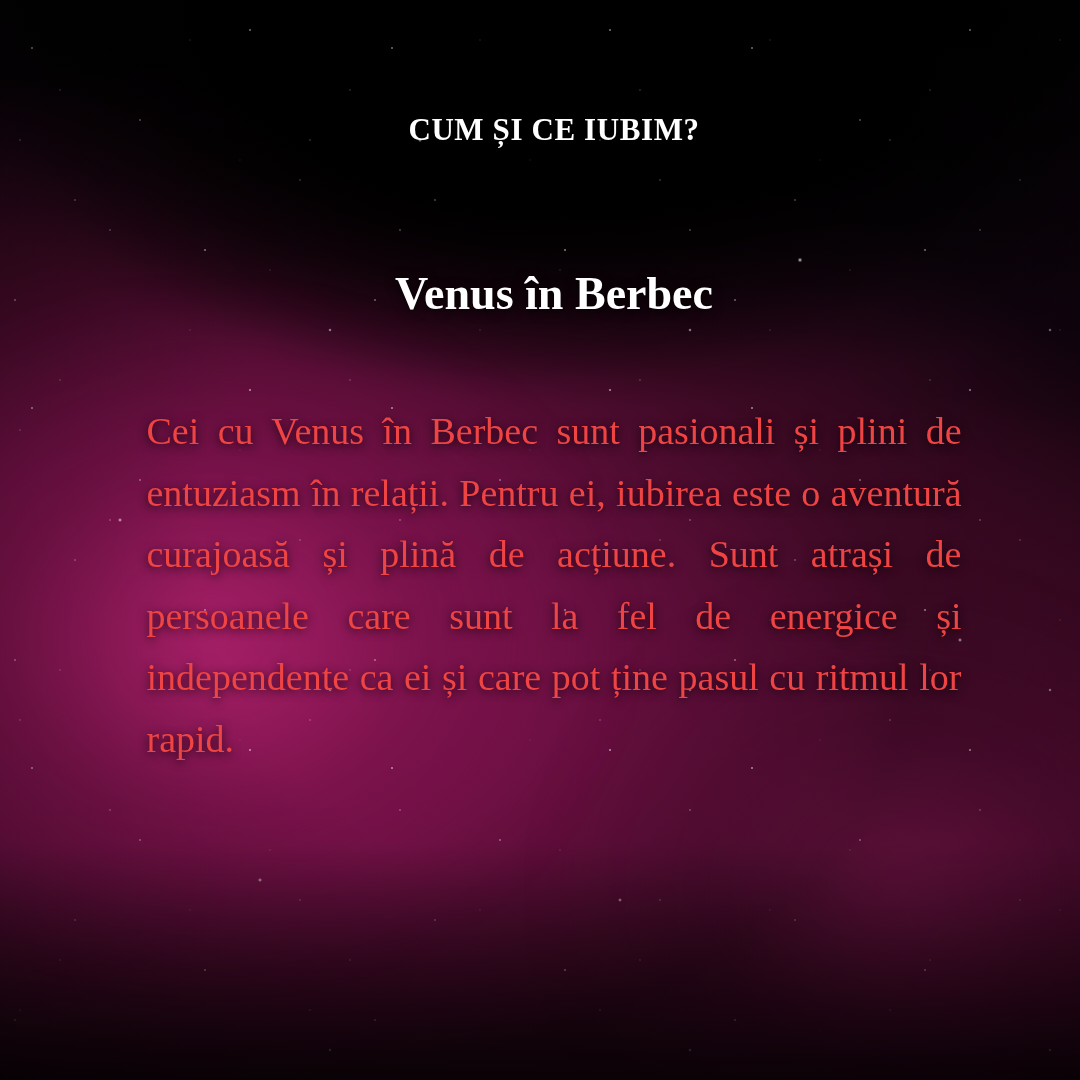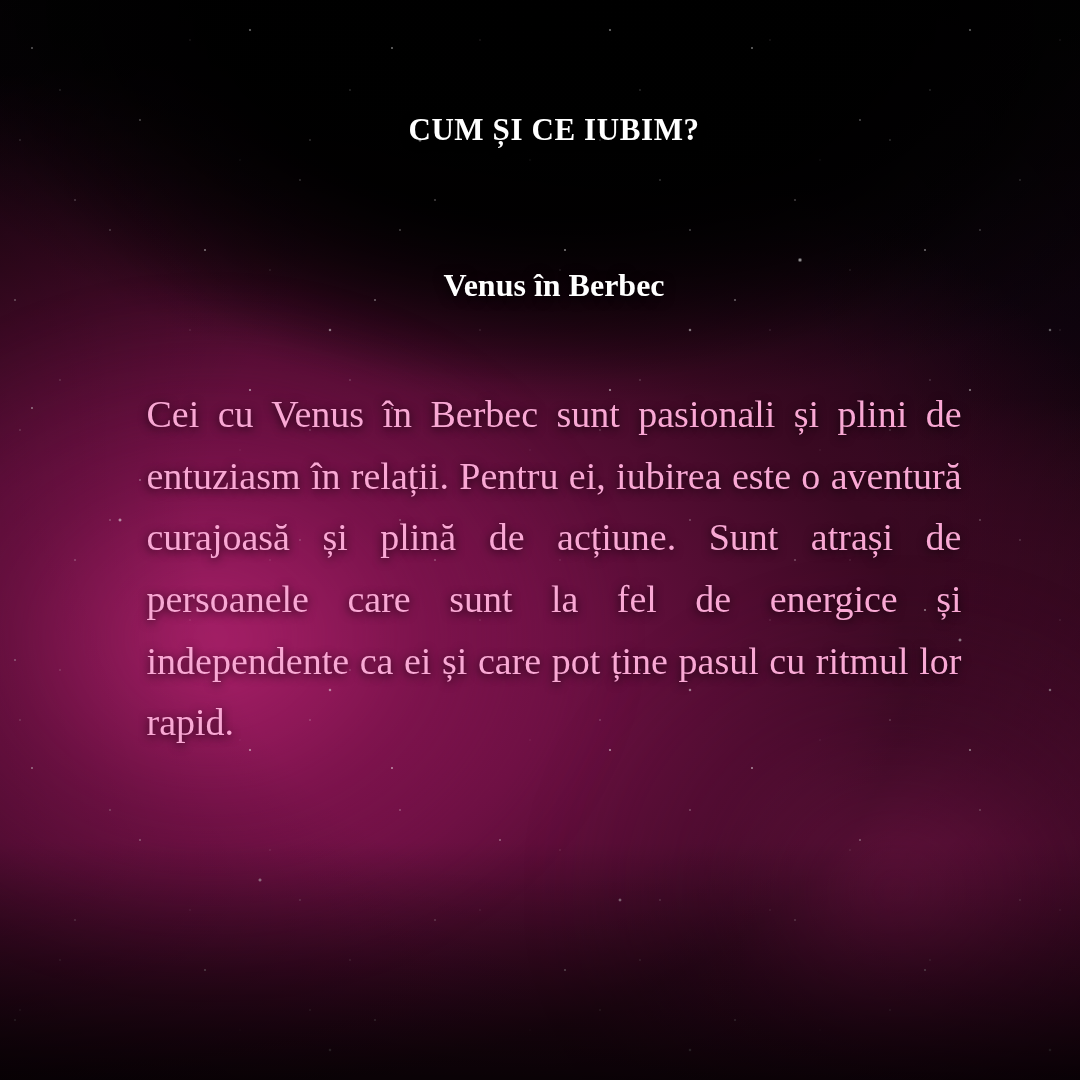--- a/index.html
+++ b/index.html
@@ -138,28 +138,28 @@
     margin: 0;
   }
   .kicker-line {
     display: block;
   }
   .headline {
     font-family: "Liberation Serif", "DejaVu Serif", serif;
     font-weight: bold;
     color: #ffffff;
     text-align: right;
-    font-size: 32px;
+    font-size: 46px;
     line-height: 1.2;
     margin: 113px 0 0 0;
     text-shadow: 0 2px 12px rgba(0,0,0,0.85);
   }
   .body-text {
     font-family: "Liberation Serif", "DejaVu Serif", serif;
-    color: #f9a8d4;
+    color: #ef4444;
     font-size: 38px;
     line-height: 1.62;
     text-align: justify;
     text-align-last: left;
     margin: 80px 0 0 0;
     width: 815px;
     text-shadow: 0 2px 10px rgba(0,0,0,0.8);
     hyphens: none;
   }
 </style>

